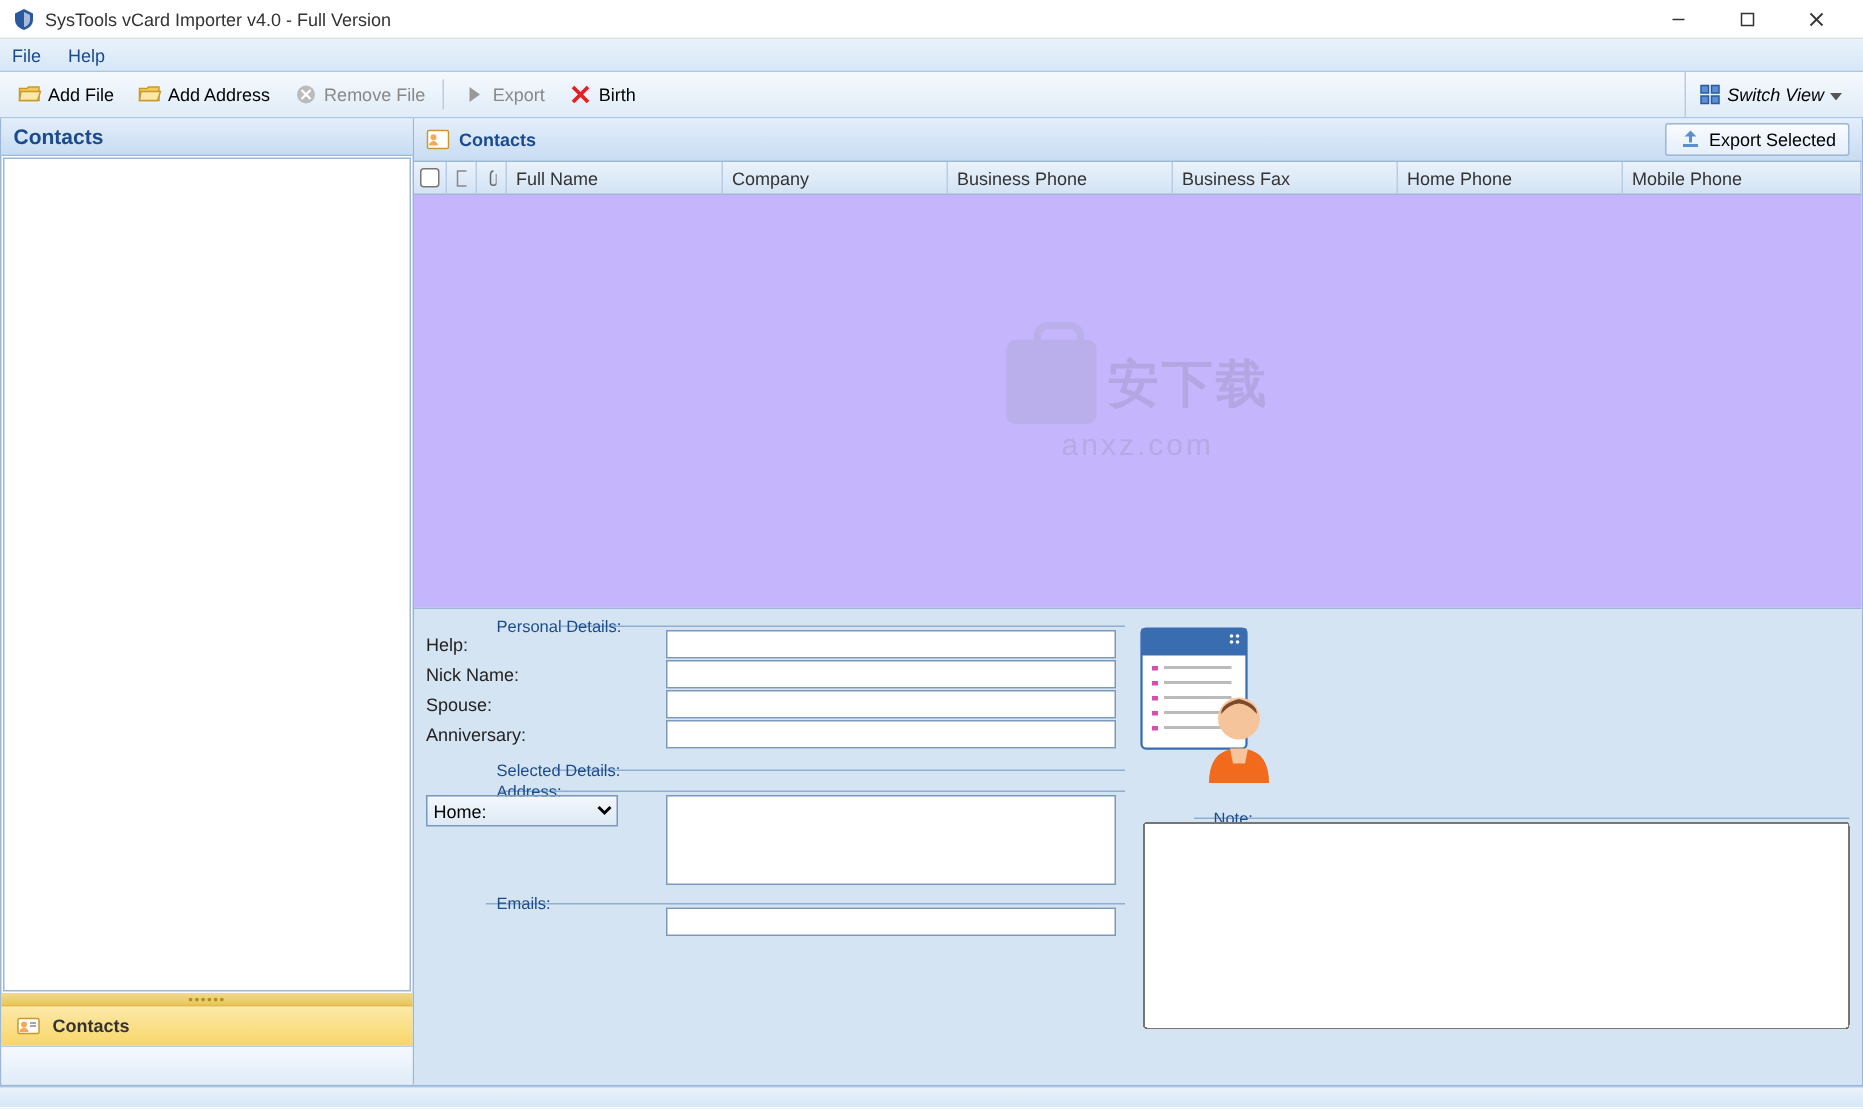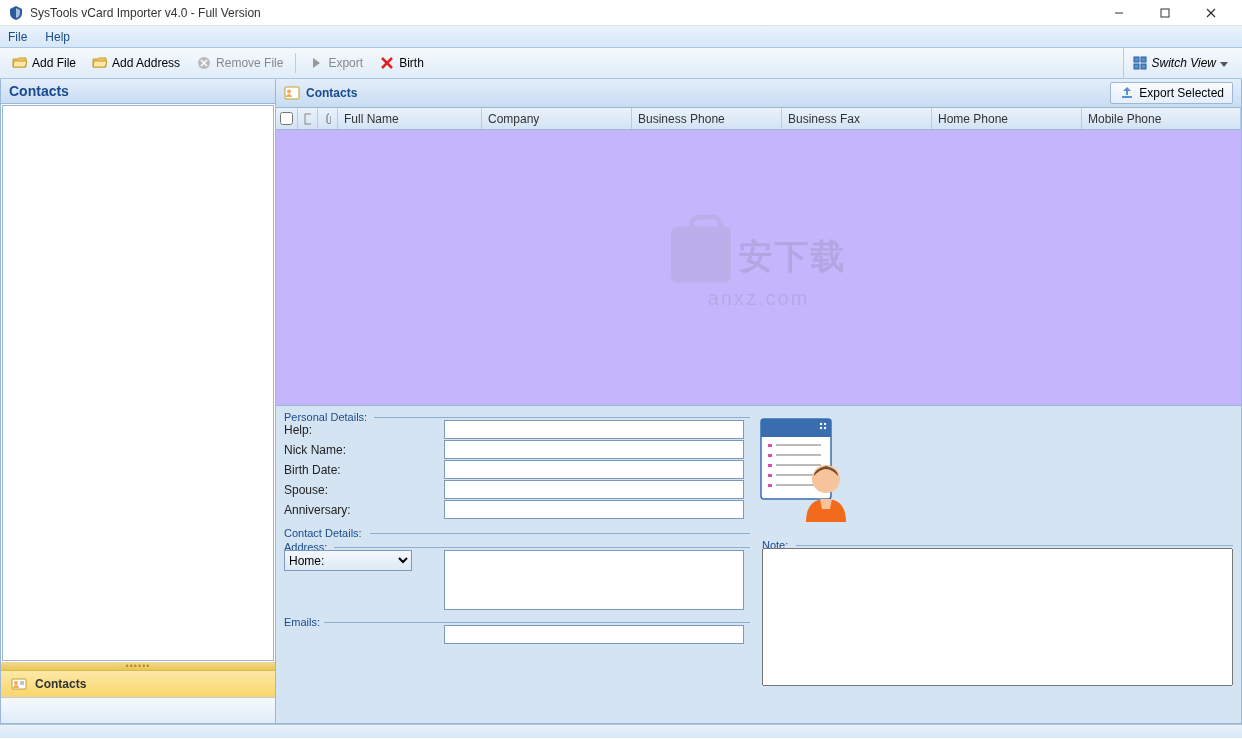--- a/index.html
+++ b/index.html
@@ -46,21 +46,21 @@
 .grid-body { flex: 1; background: #c4b5fd; position: relative; }
 
 
 .watermark { position: absolute; left: 50%; top: 50%; transform: translate(-50%, -50%); opacity: 0.15; text-align: center; pointer-events: none; }
 .watermark .bag { width: 60px; height: 56px; background: #888; border-radius: 6px; margin: 0 auto 4px; position: relative; }
 .watermark .bag::before { content:''; position:absolute; top:-12px; left:18px; width:24px; height:18px; border:5px solid #888; border-bottom:none; border-radius: 10px 10px 0 0; }
 .watermark .txt1 { font-size: 34px; font-weight: bold; color: #555; letter-spacing: 2px; }
 .watermark .txt2 { font-size: 20px; color: #666; letter-spacing: 2px; }
 
 .details-pane { background: #d5e4f3; border-top: 1px solid #9db8d6; padding: 4px 8px 4px 8px; height: 318px; overflow-y: scroll; position:relative;}
-.fieldset-label { color: #1a4b8c; font-size: 11px; }
+.fieldset-label { color: #1a4b8c; font-size: 11px; margin-left: 47px; }
 .fieldset-line { border-top: 1px solid #8eaed2; margin-top:-7px; margin-bottom:2px;}
 .field-row { display: flex; align-items: center; margin: 1px 0; }
 .field-row label { width: 160px; color: #222; }
 .field-row input[type=text], .field-row textarea { border: 1px solid #7a99bc; background: #fff; height: 19px; padding: 1px 3px; }
 .field-row select { border: 1px solid #7a99bc; background: linear-gradient(#f4f8fc,#dde9f5); height: 21px; width: 128px; }
 .two-col { display: flex; gap: 12px; }
 .two-col .left-col { flex: 0 0 466px; }
 .two-col .right-col { flex: 1; }
 .contact-image { width: 100px; height: 110px; position: absolute; left: 480px; top: 8px; }
 textarea.multi { height: 60px; resize: none; }
@@ -236,34 +236,30 @@
           <div class="fieldset-line" style="margin-left:90px;"></div>
           <div class="field-row">
               <label>Help:</label>
               <input type="text" style="width: 300px;">
             </div>
           <div class="field-row">
               <label>Nick Name:</label>
               <input type="text" style="width: 300px;">
             </div>
           <div class="field-row">
-              <label>Birth Date:</label>
-              <input type="text" style="width: 300px;">
-            </div>
-          <div class="field-row">
               <label>Spouse:</label>
               <input type="text" style="width: 300px;">
             </div>
           <div class="field-row">
               <label>Anniversary:</label>
               <input type="text" style="width: 300px;">
             </div>
 
           <div style="height:6px"></div>
-          <span class="fieldset-label">Contact Details:</span>
+          <span class="fieldset-label">Selected Details:</span>
           <div class="fieldset-line" style="margin-left:86px;"></div>
           <div style="height:4px"></div>
           <span class="fieldset-label">Address:</span>
           <div class="fieldset-line" style="margin-left:50px;"></div>
           <div class="field-row" style="align-items:flex-start;">
             <select><option>Home:</option></select>
             <span style="width:32px"></span>
             <textarea class="multi" style="width: 300px;"></textarea>
           </div>
           <div style="height:4px"></div>

